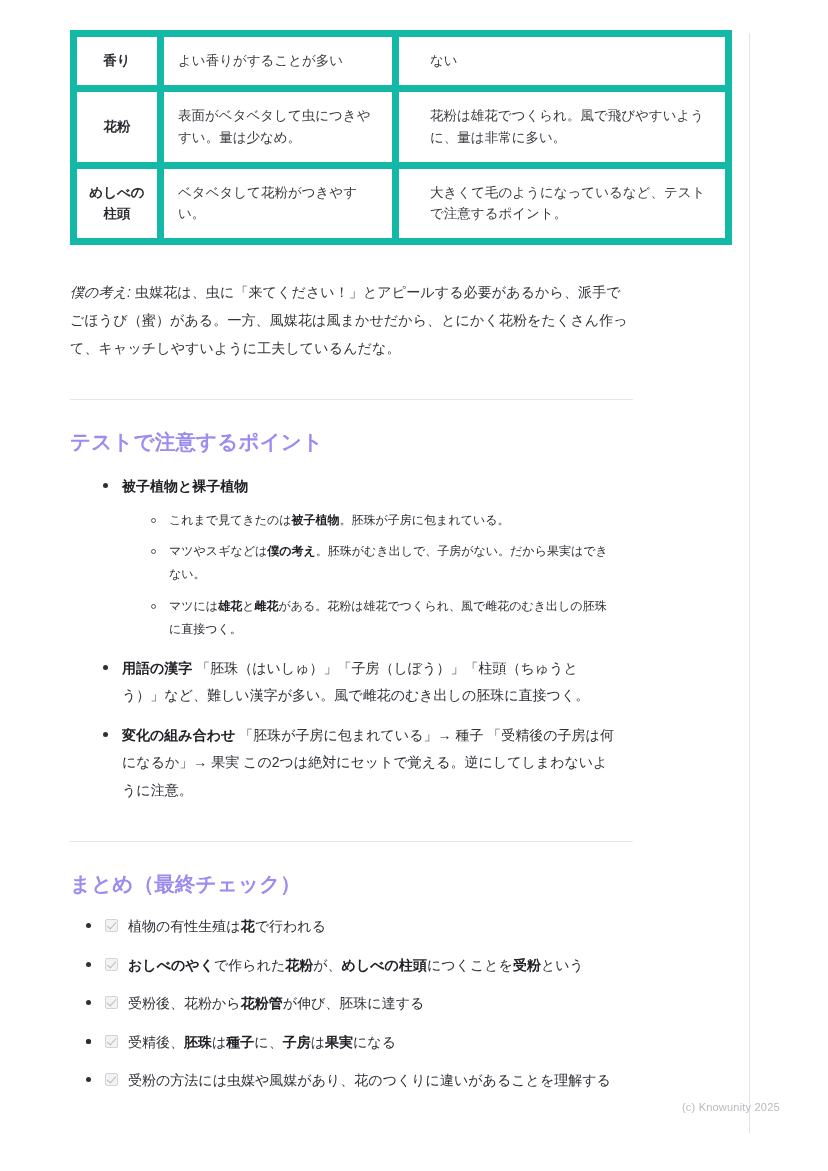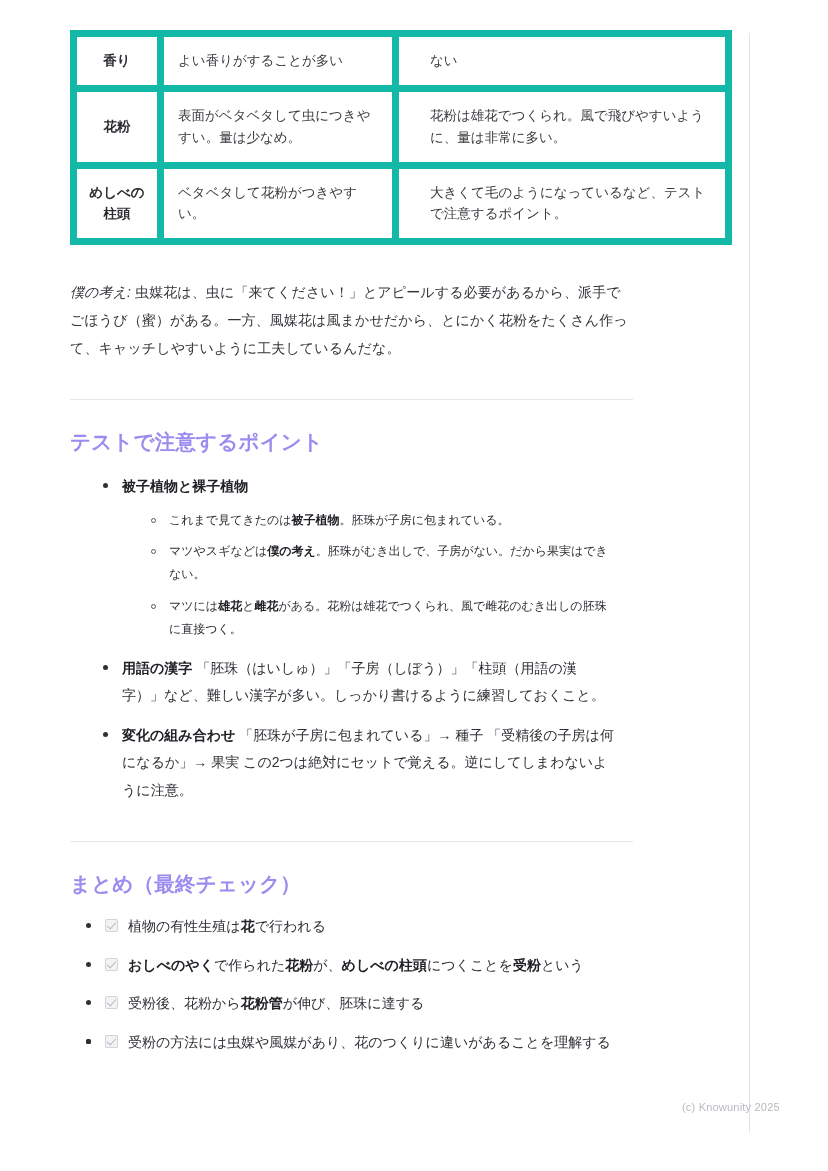--- a/index.html
+++ b/index.html
@@ -240,21 +240,21 @@
     <ul class="lv1">
       <li>
         <b>被子植物と裸子植物</b><span></span>
         <ul class="lv2">
           <li>これまで見てきたのは<b>被子植物</b>。胚珠が子房に包まれている。</li>
           <li>マツやスギなどは<b>僕の考え</b>。胚珠がむき出しで、子房がない。だから果実はできない。</li>
           <li>マツには<b>雄花</b>と<b>雌花</b>がある。花粉は雄花でつくられ、風で雌花のむき出しの胚珠に直接つく。</li>
         </ul>
       </li>
       <li>
-        <b>用語の漢字</b><span> 「胚珠（はいしゅ）」「子房（しぼう）」「柱頭（用語の漢字）」など、難しい漢字が多い。しっかり書けるように練習しておくこと。</span>
+        <b>用語の漢字</b><span> 「胚珠（はいしゅ）」「子房（しぼう）」「柱頭（ちゅうとう）」など、難しい漢字が多い。風で雌花のむき出しの胚珠に直接つく。</span>
       </li>
       <li>
         <b>変化の組み合わせ</b><span> 「胚珠が子房に包まれている」→ 種子 「受精後の子房は何になるか」→ 果実 この2つは絶対にセットで覚える。逆にしてしまわないように注意。</span>
       </li>
     </ul>
 
     <hr class="divider">
 
     <h2 class="sec">まとめ（最終チェック）</h2>
 
@@ -269,20 +269,21 @@
       </li>
       <li>
         <span class="box"></span>
         <span>受粉後、花粉から<b>花粉管</b>が伸び、胚珠に達する</span>
       </li>
       <li>
         <span class="box"></span>
       </li>
       <li>
         <span class="box"></span>
+        <span>受精後、<b>胚珠</b>は<b>種子</b>に、<b>子房</b>は<b>果実</b>になる</span>
       </li>
       <li>
         <span class="box"></span>
         <span>受粉の方法には虫媒や風媒があり、花のつくりに違いがあることを理解する</span>
       </li>
     </ul>
 
   </div>
 
   <div class="footer-credit">(c) Knowunity 2025</div>

